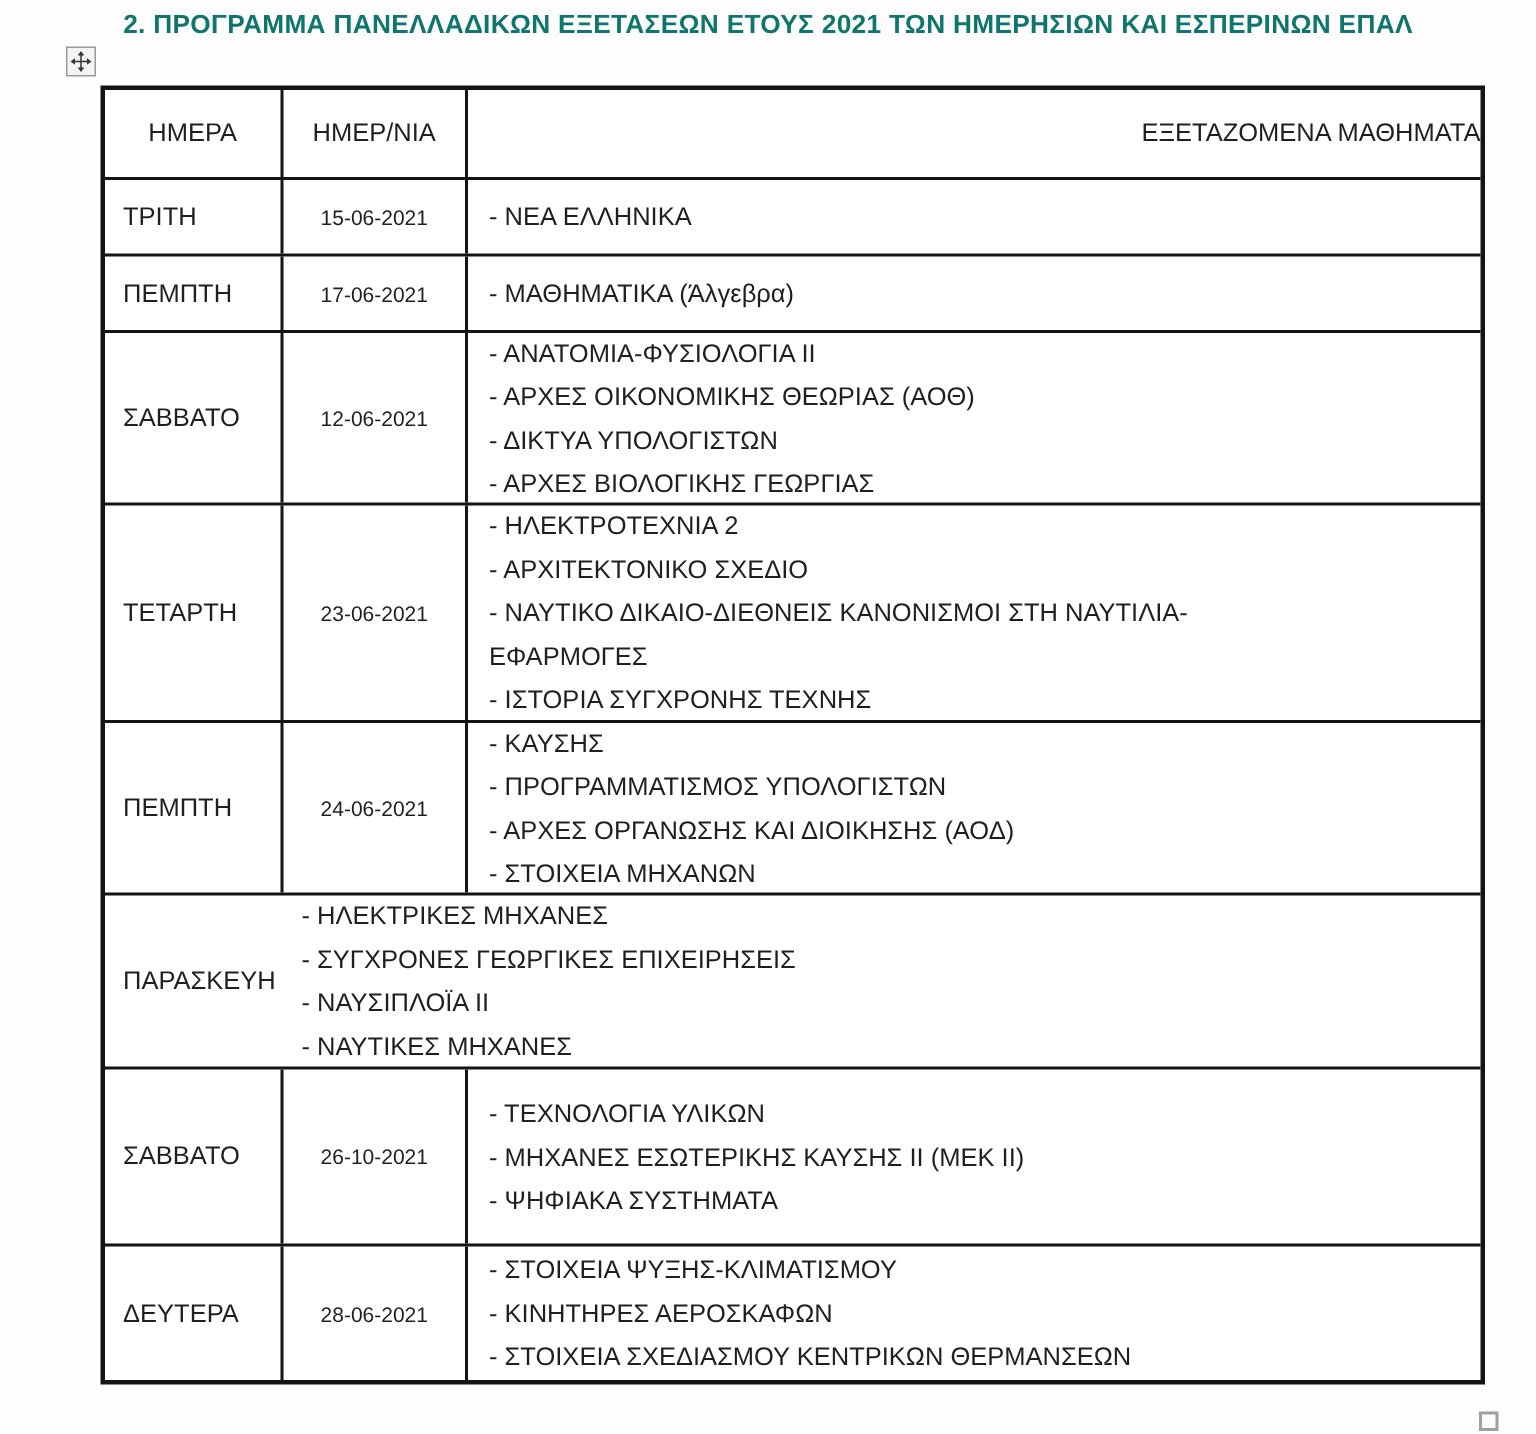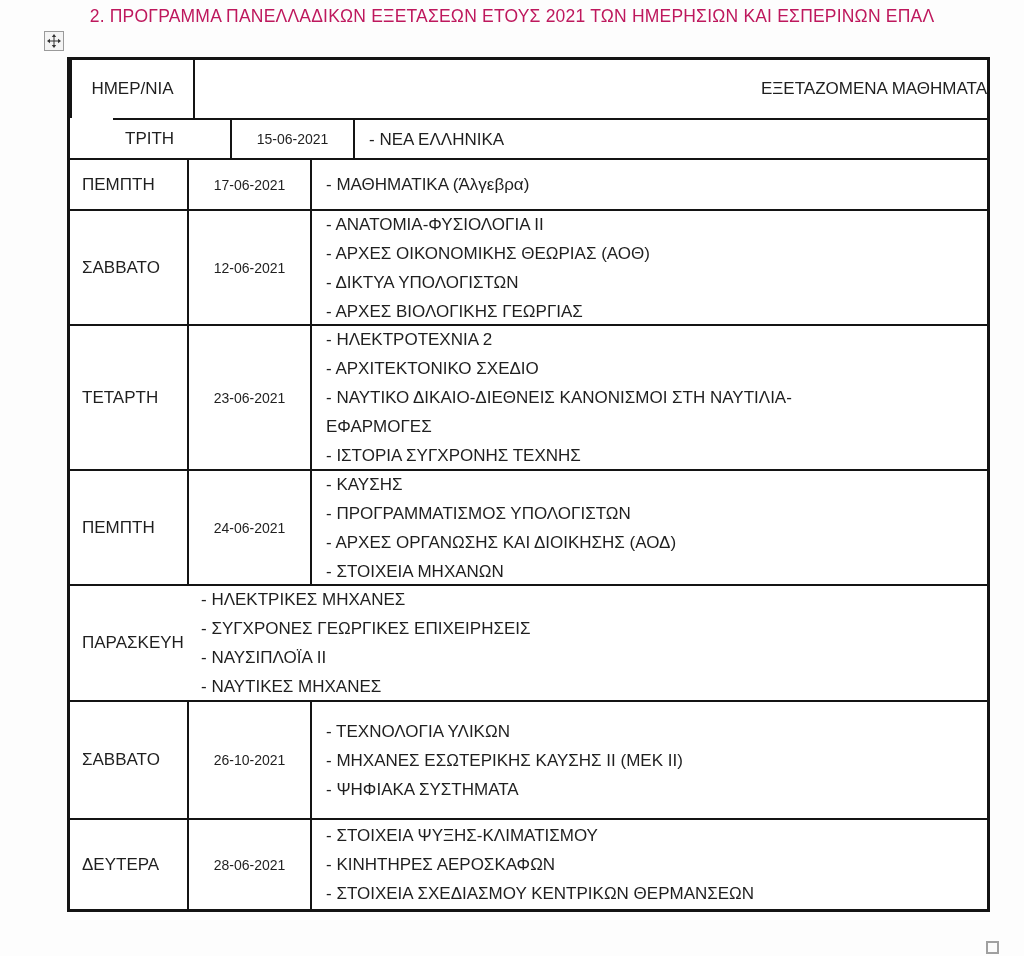--- a/index.html
+++ b/index.html
@@ -5,21 +5,21 @@
   html,body{margin:0;padding:0;}
   body{
     width:1024px;height:956px;position:relative;overflow:hidden;
     background:#fdfdfd;
     font-family:"Liberation Sans","DejaVu Sans",sans-serif;
     color:#1f1f1f;
     -webkit-font-smoothing:antialiased;
   }
   .doc-title{
     position:absolute;left:0;top:6px;width:1024px;
-    text-align:center;font-size:17.5px;font-weight:normal;color:#be185d;
+    text-align:center;font-size:17.5px;font-weight:bold;color:#0f766e;
     letter-spacing:.2px;
   }
   .move-handle{
     position:absolute;left:44px;top:31px;width:20px;height:20px;
     border:1px solid #9a9a9a;background:#f4f4f4;
     display:flex;align-items:center;justify-content:center;
     box-sizing:border-box;cursor:move;
   }
   .move-handle svg{display:block;}
   .tbl{
@@ -31,21 +31,21 @@
   .cell{box-sizing:border-box;}
   .c1{width:117px;display:flex;align-items:center;padding-left:12px;font-size:17px;}
   .c2{width:125px;display:flex;align-items:center;justify-content:center;
       border-left:2px solid #141414;border-right:2px solid #141414;font-size:14px;}
   .c3{flex:1;display:flex;flex-direction:column;justify-content:center;
       padding:6px 10px 6px 14px;font-size:17px;}
   .c3 .subject{line-height:29px;white-space:nowrap;}
   .hdr .cell{font-size:17px;justify-content:center;padding-left:0;}
   .hdr .c3{flex-direction:row;align-items:center;text-align:center;padding:0;}
   .hdr{height:58px;}
-  .r0{height:40px;margin-left:43px;}
+  .r0{height:51px;}
   .r1{height:51px;}
   .r2{height:115px;}
   .r3{height:145px;}
   .r4{height:115px;}
   .r5{height:116px;}
   .r6{height:118px;}
   .r7{height:91px;}
   .resize-handle{
     position:absolute;left:986px;top:941px;width:13px;height:13px;
     border:2px solid #a0a0a0;background:#fbfbfb;box-sizing:border-box;
@@ -70,20 +70,21 @@
         <polygon points="0,7 3,4.8 3,9.2"></polygon>
         <polygon points="14,7 11,4.8 11,9.2"></polygon>
       </g>
     </svg>
   </span>
 </div>
 
 <div class="tbl">
 
   <div class="trow hdr">
+    <div class="cell c1">ΗΜΕΡΑ</div>
     <div class="cell c2">ΗΜΕΡ/ΝΙΑ</div>
     <div class="cell c3">
         <span style="width:100%;text-align:right;">ΕΞΕΤΑΖΟΜΕΝΑ ΜΑΘΗΜΑΤΑ</span>
       </div>
   </div>
 
   <div class="trow r0">
     <div class="cell c1">ΤΡΙΤΗ</div>
     <div class="cell c2">15-06-2021</div>
     <div class="cell c3">

